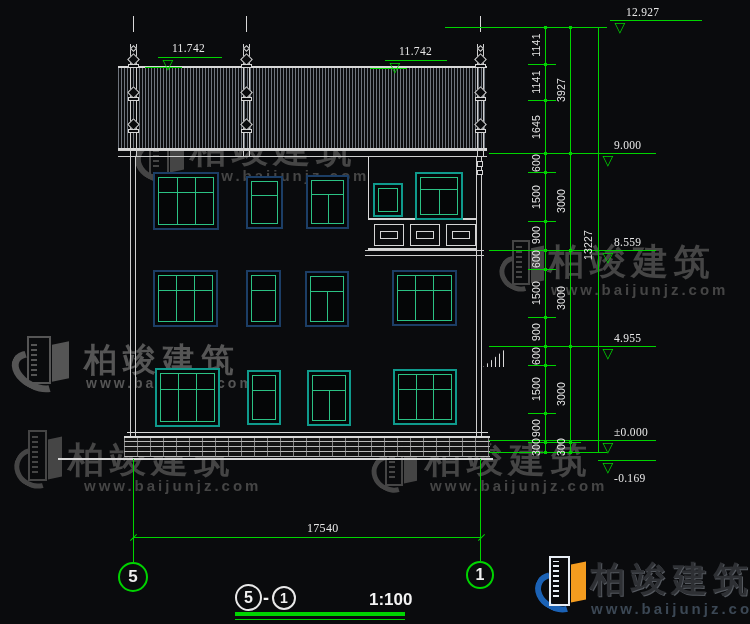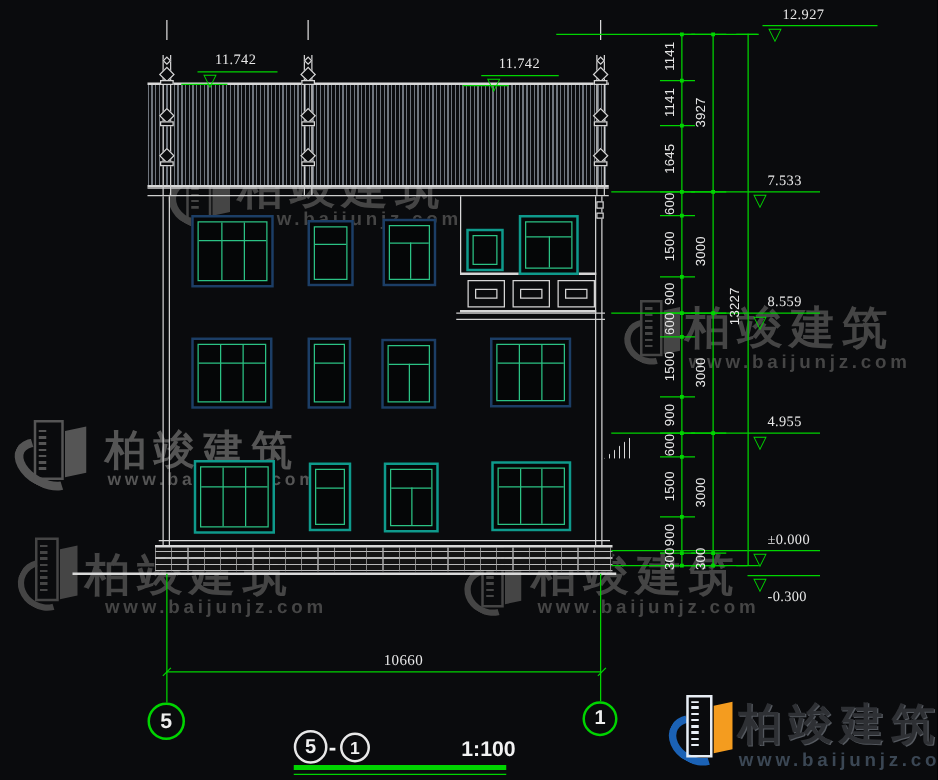--- a/index.html
+++ b/index.html
@@ -249,33 +249,33 @@
     <div class="brick" style="left:124px;top:436px;width:366px;height:21px;"></div>
     <div class="wline" style="left:58px;top:458px;width:435px;height:2px;"></div>
   </div>
 
   <div id="ann" class="lay-ann">
       <div class="gline" style="left: 610px; top: 20px; width: 92px; height: 1px;"></div>
       <div class="tri" style="left: 612px; top: 22px;">▽</div>
       <div class="gtext" style="left: 626px; top: 6px;">12.927</div>
       <div class="gline" style="left: 598px; top: 153px; width: 58px; height: 1px;"></div>
       <div class="tri" style="left: 600px; top: 155px;">▽</div>
-      <div class="gtext" style="left: 614px; top: 139px;">7.533</div>
+      <div class="gtext" style="left: 614px; top: 139px;">9.000</div>
       <div class="gline" style="left: 598px; top: 250px; width: 58px; height: 1px;"></div>
       <div class="tri" style="left: 600px; top: 252px;">▽</div>
       <div class="gtext" style="left: 614px; top: 236px;">8.559</div>
       <div class="gline" style="left: 598px; top: 346px; width: 58px; height: 1px;"></div>
       <div class="tri" style="left: 600px; top: 348px;">▽</div>
       <div class="gtext" style="left: 614px; top: 332px;">4.955</div>
       <div class="gline" style="left: 598px; top: 440px; width: 58px; height: 1px;"></div>
       <div class="tri" style="left: 600px; top: 442px;">▽</div>
       <div class="gtext" style="left: 614px; top: 426px;">±0.000</div>
       <div class="gline" style="left: 598px; top: 460px; width: 58px; height: 1px;"></div>
       <div class="tri" style="left: 600px; top: 462px;">▽</div>
-      <div class="gtext" style="left: 614px; top: 472px;">-0.300</div>
+      <div class="gtext" style="left: 614px; top: 472px;">-0.169</div>
       <div class="gline" style="left: 158px; top: 57px; width: 64px; height: 1px;"></div>
       <div class="tri" style="left: 160px; top: 59px;">▽</div>
       <div class="gtext" style="left: 172px; top: 42px;">11.742</div>
       <div class="gline" style="left: 145px; top: 67px; width: 37px; height: 1px;"></div>
       <div class="gline" style="left: 385px; top: 60px; width: 62px; height: 1px;"></div>
       <div class="tri" style="left: 387px; top: 62px;">▽</div>
       <div class="gtext" style="left: 399px; top: 45px;">11.742</div>
       <div class="gline" style="left: 370px; top: 68px; width: 37px; height: 1px;"></div>
       <div class="gline" style="left: 445px; top: 27px; width: 161px; height: 1px;"></div>
       <div class="gline" style="left: 489px; top: 153px; width: 109px; height: 1px;"></div>
@@ -343,21 +343,21 @@
       <div class="vtext" style="left: 561px; top: 297.768px;">3000</div>
       <div class="vtext" style="left: 561px; top: 394.161px;">3000</div>
       <div class="vtext" style="left: 561px; top: 447.177px;">300</div>
       <div class="gline" style="left: 598px; top: 27px; width: 1px; height: 425px;"></div>
       <div class="gline" style="left: 589px; top: 27px; width: 18px; height: 1px;"></div>
       <div class="gline" style="left: 589px; top: 452px; width: 18px; height: 1px;"></div>
       <div class="vtext" style="left: 588px; top: 245px;">13227</div>
       <div class="gline" style="left: 133px; top: 537px; width: 348px; height: 1px;"></div>
       <div class="slash" style="left: 129px; top: 537px;"></div>
       <div class="slash" style="left: 477px; top: 537px;"></div>
-      <div class="gtext" style="left: 307px; top: 521px; font-size: 12px;">10660</div>
+      <div class="gtext" style="left: 307px; top: 521px; font-size: 12px;">17540</div>
       <div class="gline" style="left: 133px; top: 459px; width: 1px; height: 103px;"></div>
       <div class="bubble" style="left: 118px; top: 562px; width: 30px; height: 30px; font-size: 17px; line-height: 26px; font-weight: bold;">5</div>
       <div class="gline" style="left: 480px; top: 459px; width: 1px; height: 102px;"></div>
       <div class="bubble" style="left: 466px; top: 561px; width: 28px; height: 28px; font-size: 16px; line-height: 24px; font-weight: bold;">1</div>
     </div>
 
   <div class="lay-top" style="left:233px;top:580px;width:210px;height:45px;">
     <div class="tcirc" style="left:2px;top:4px;width:27px;height:27px;font-size:16px;line-height:24px;font-weight:bold;">5</div>
     <div class="ttext" style="left:30px;top:8px;font-size:18px;">-</div>
     <div class="tcirc" style="left:39px;top:6px;width:24px;height:24px;font-size:14px;line-height:21px;font-weight:bold;">1</div>

